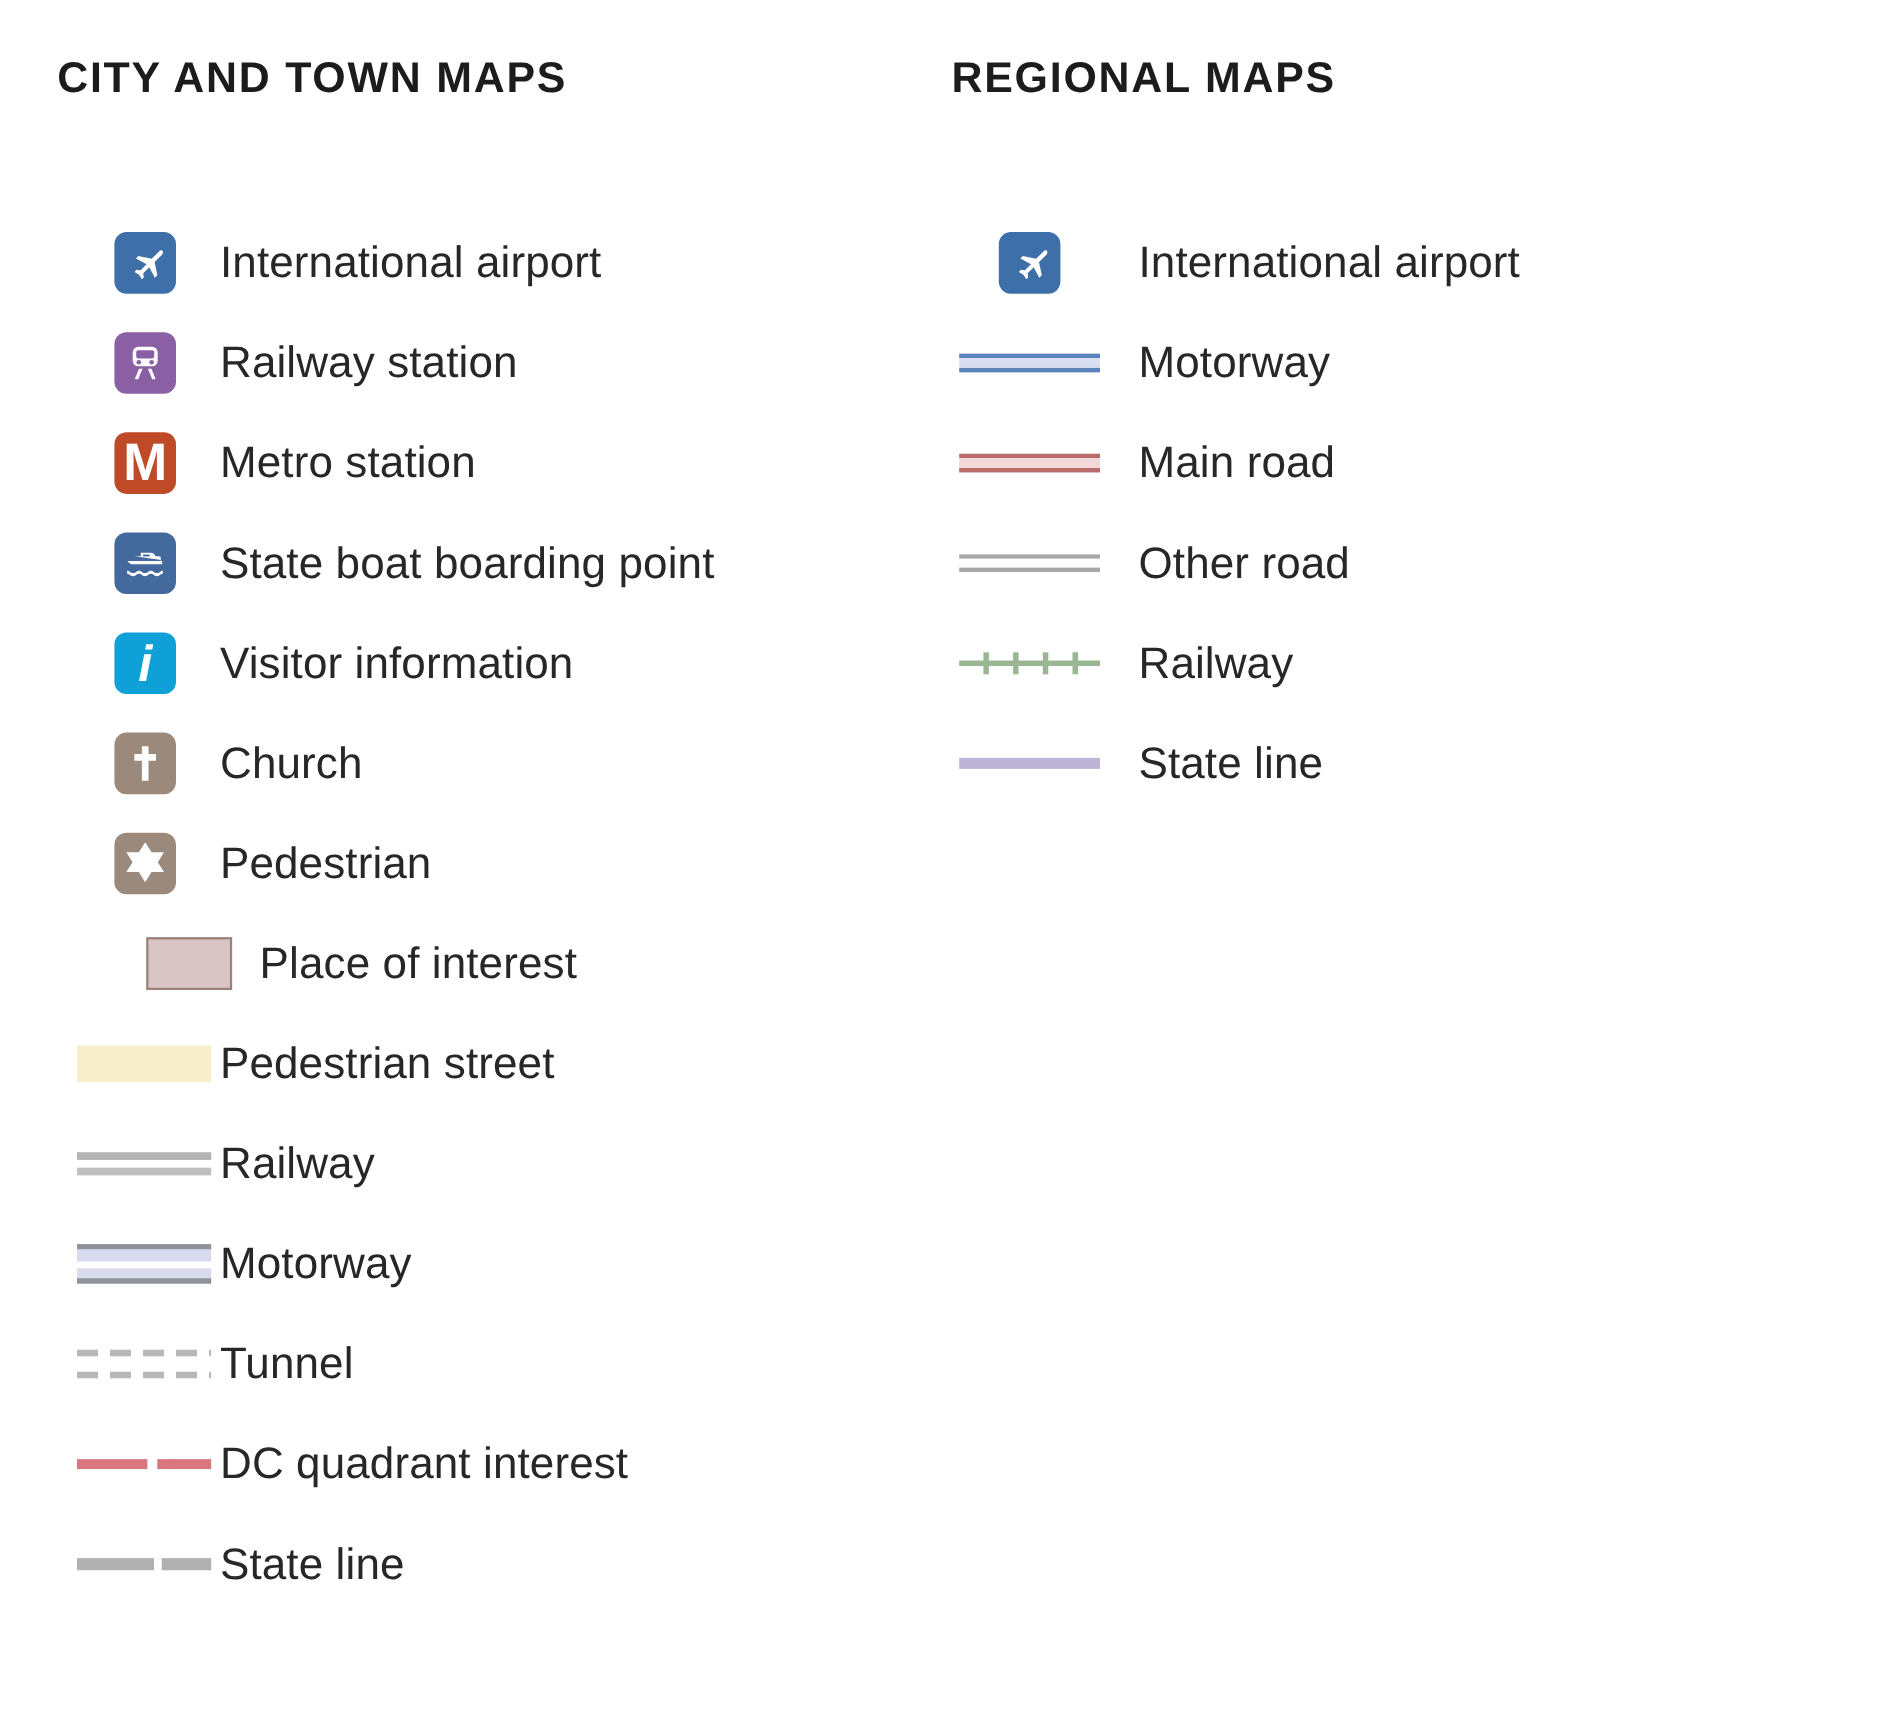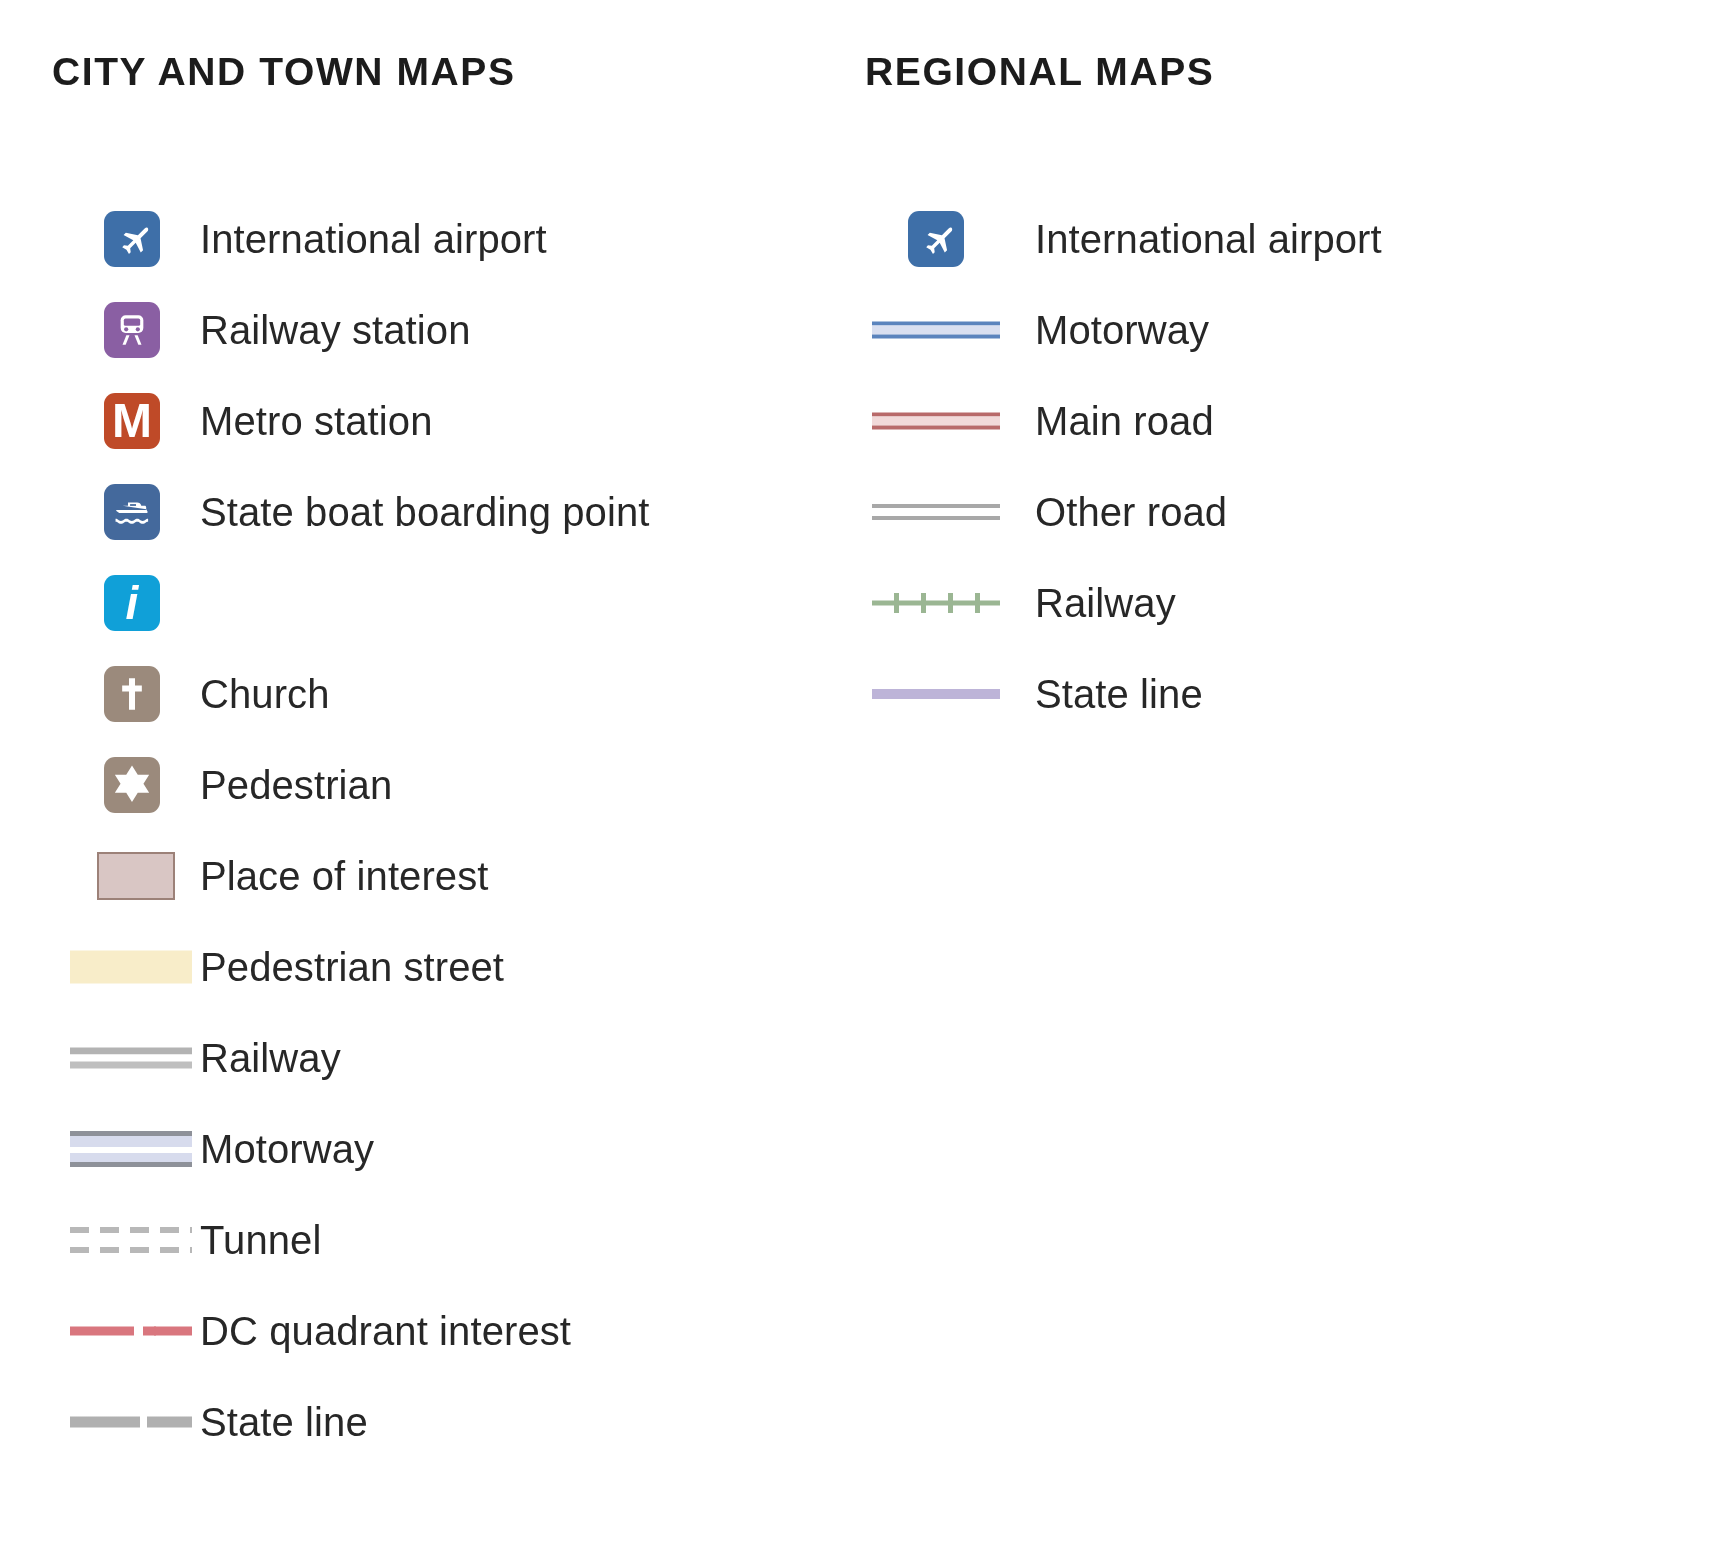--- a/index.html
+++ b/index.html
@@ -258,20 +258,21 @@
         </div>
         <div class="label">State boat boarding point</div>
       </div>
 
       <div class="row" style="top:464px;">
         <div class="sym-cell">
           <div class="poi" style="background:#10a0d8;">
             <span class="glyph glyph-i">i</span>
           </div>
         </div>
+        <div class="label">Visitor information</div>
       </div>
 
       <div class="row" style="top:555px;">
         <div class="sym-cell">
           <div class="poi" style="background:#9b8a7c;">
             <svg width="40" height="40" viewBox="0 0 24 24" aria-hidden="true">
               <path fill="#ffffff" d="M10.2 2.6h3.6v4.3h4.1v3.6h-4.1v10.9h-3.6V10.5H6.1V6.9h4.1z"></path>
             </svg>
           </div>
         </div>
@@ -282,21 +283,21 @@
         <div class="sym-cell">
           <div class="poi" style="background:#9b8a7c;">
             <svg width="42" height="42" viewBox="0 0 24 24" aria-hidden="true">
               <path fill="#ffffff" d="M12 2.3l3.3 5.7h6.5l-3.25 5.6 3.25 5.6h-6.5L12 24.9 8.7 19.2H2.2l3.25-5.6L2.2 8h6.5z" transform="translate(0,-1.2) scale(1,0.92)"></path>
             </svg>
           </div>
         </div>
         <div class="label">Pedestrian</div>
       </div>
 
-      <div class="row" style="top:737px;">
+      <div class="row" style="top:737px;padding-left:36px;">
         <div class="sym-cell">
           <div class="area-swatch sw-poi"></div>
         </div>
         <div class="label">Place of interest</div>
       </div>
 
       <div class="row" style="top:828px;">
         <div class="sym-cell">
           <div class="area-swatch sw-ped"></div>
         </div>

